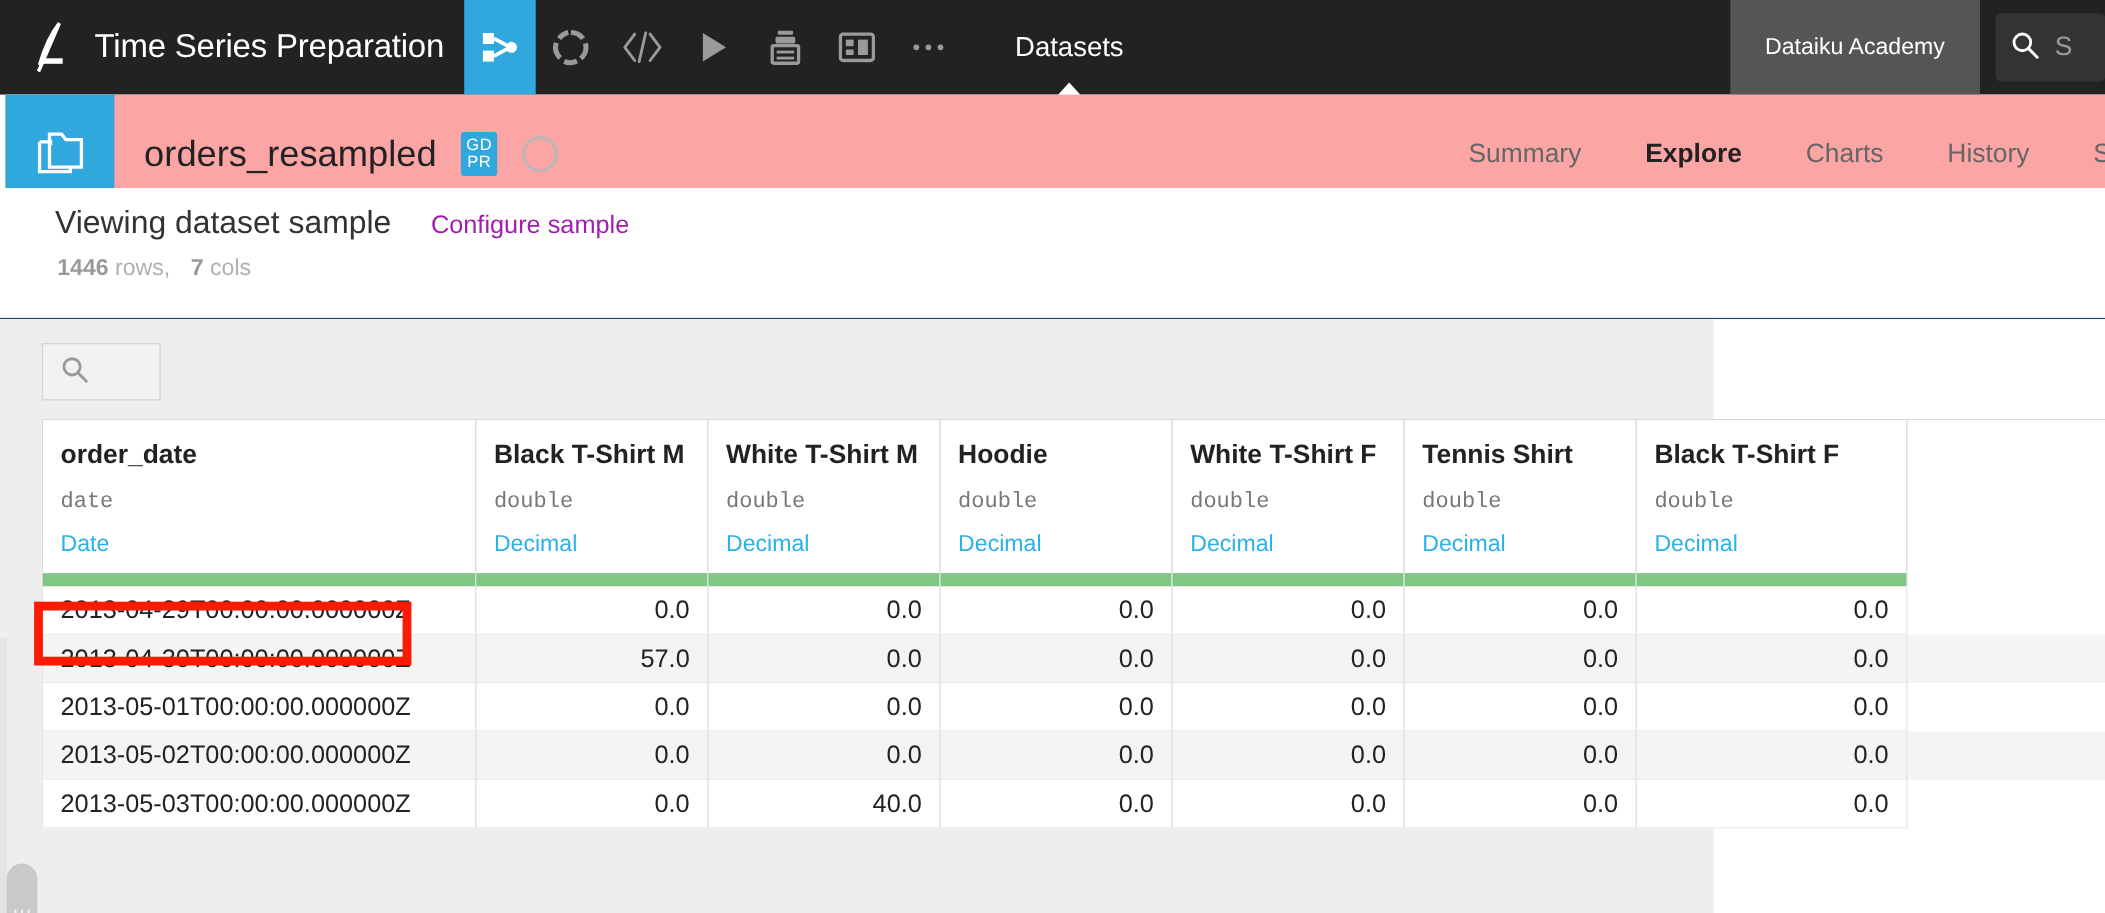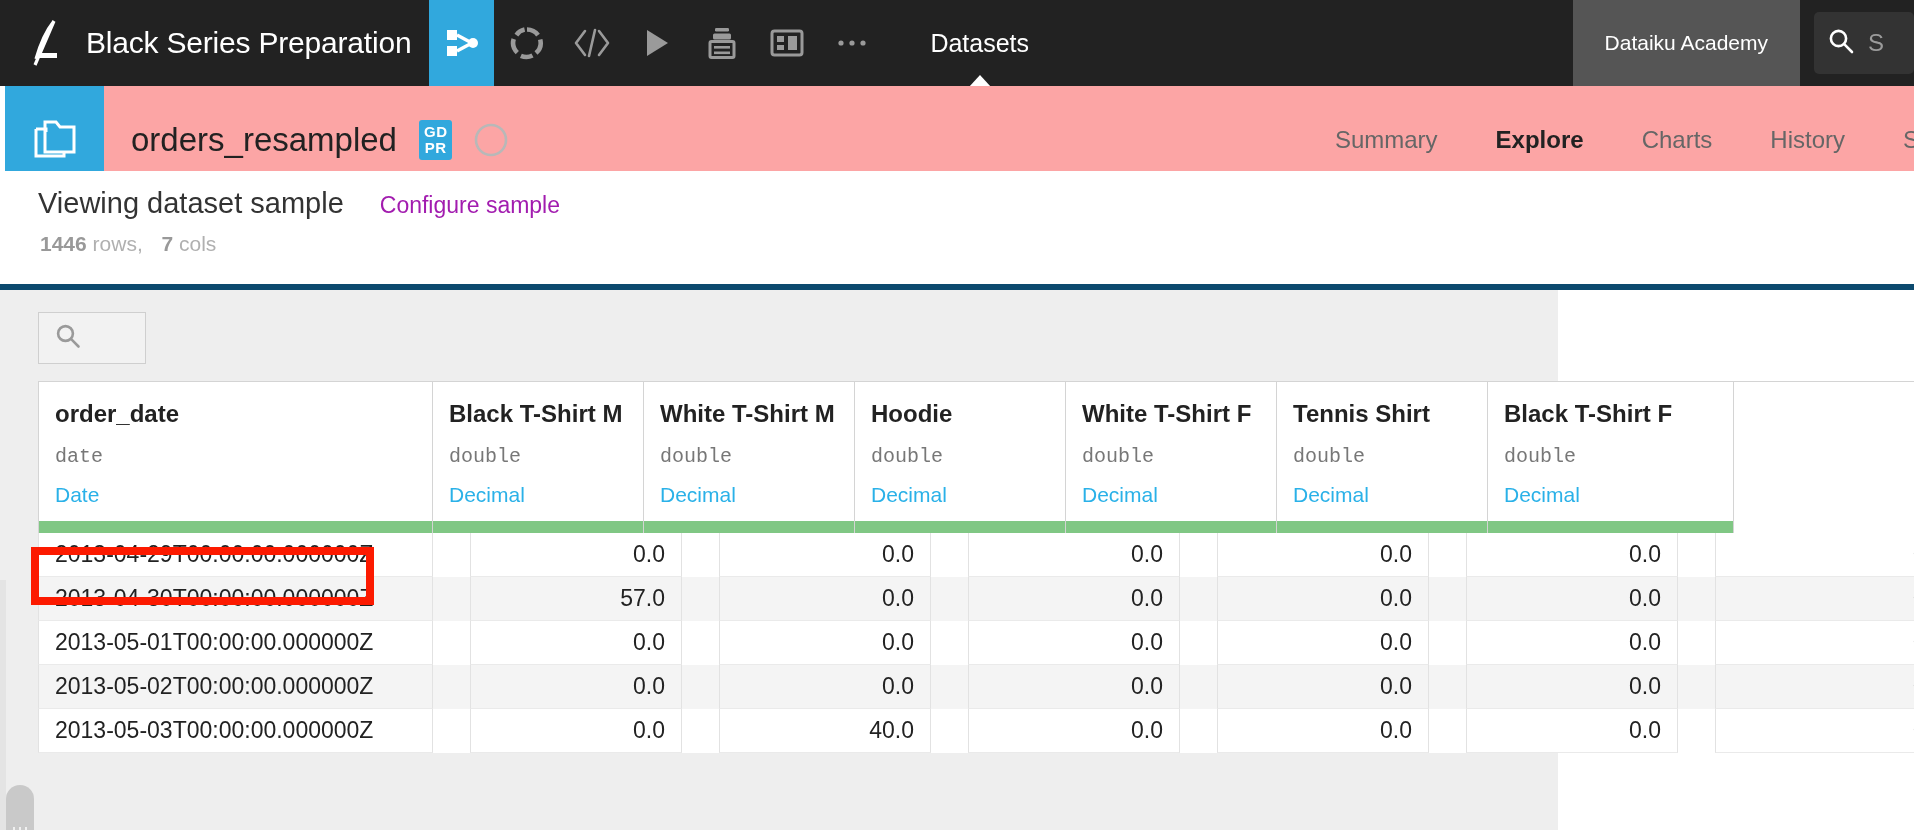--- a/index.html
+++ b/index.html
@@ -109,21 +109,21 @@
     font-size: 33px;
     color: #222222;
     white-space: nowrap;
   }
   #gdpr-badge {
     margin-left: 22px;
     background: #31a8dd;
     color: #ffffff;
     border-radius: 3px;
     font-size: 15px;
-    font-weight: bold;
+    font-weight: normal;
     line-height: 16px;
     text-align: center;
     padding: 4px 5px;
     letter-spacing: 0.5px;
   }
   #compass-icon { margin-left: 20px; display: flex; align-items: center; }
 
   #ds-tabs {
     flex: 1 1 auto;
     display: flex; align-items: center; justify-content: flex-end;
@@ -146,21 +146,22 @@
     position: absolute; left: 0; right: 0; bottom: 0;
     height: 4px; background: #444444;
   }
   .ds-tab.clipped { padding-right: 0; }
 
   
   #sample-bar {
     position: absolute; top: 171px; left: 0;
     width: 1914px; height: 119px;
     background: #ffffff;
-    border-bottom: 6px solid #0c4a6e;
+    border-bottom: 1px solid #0c4a6e;
+    padding-left: 12px;
   }
   #sample-line1 {
     display: flex; align-items: baseline;
     padding: 16px 0 0 38px;
   }
   #sample-title { font-size: 29px; color: #333333; }
   #configure-sample {
     margin-left: 36px;
     font-size: 23px;
     color: #a21caf;
@@ -223,21 +224,21 @@
   .hcell .hmeaning {
     font-size: 21px; color: #2ab1e8;
     margin-top: 15px;
     cursor: pointer;
   }
   .hcell .qbar {
     margin: 14px -16px 0 -16px;
     height: 12px;
     background: #80c784;
   }
-  .grid-row { display: flex; gap: 38px; }
+  .grid-row { display: flex; }
   .grid-row.odd { background: #ffffff; }
   .grid-row.even { background: #f4f4f4; }
   .cell {
     border-right: 1px solid #e2e2e2;
     border-left: 1px solid #e2e2e2;
     margin-right: -1px;
     border-bottom: 1px solid #eaeaea;
     height: 44px;
     display: flex; align-items: center;
     padding: 0 16px;
@@ -291,21 +292,21 @@
 
 <div id="topbar">
 
   <div id="topbar-left">
     <div id="logo-icon">
       <svg width="38" height="48" viewBox="0 0 38 48">
         <path d="M30 2 L11 46 M30 2 C22 12 16 26 12 40" stroke="#ffffff" stroke-width="3.2" fill="none"></path>
         <rect x="14" y="34" width="19" height="5" fill="#ffffff"></rect>
       </svg>
     </div>
-    <div id="project-title">Black Series Preparation</div>
+    <div id="project-title">Time Series Preparation</div>
   </div>
 
   <div class="nav-icon-btn active">
     <svg width="36" height="36" viewBox="0 0 36 36">
       <rect x="3" y="5" width="10" height="10" fill="#ffffff"></rect>
       <rect x="3" y="21" width="10" height="10" fill="#ffffff"></rect>
       <circle cx="29" cy="18" r="5" fill="#ffffff"></circle>
       <path d="M13 10 L26 17 M13 26 L26 19" stroke="#ffffff" stroke-width="3.4" fill="none"></path>
     </svg>
   </div>

